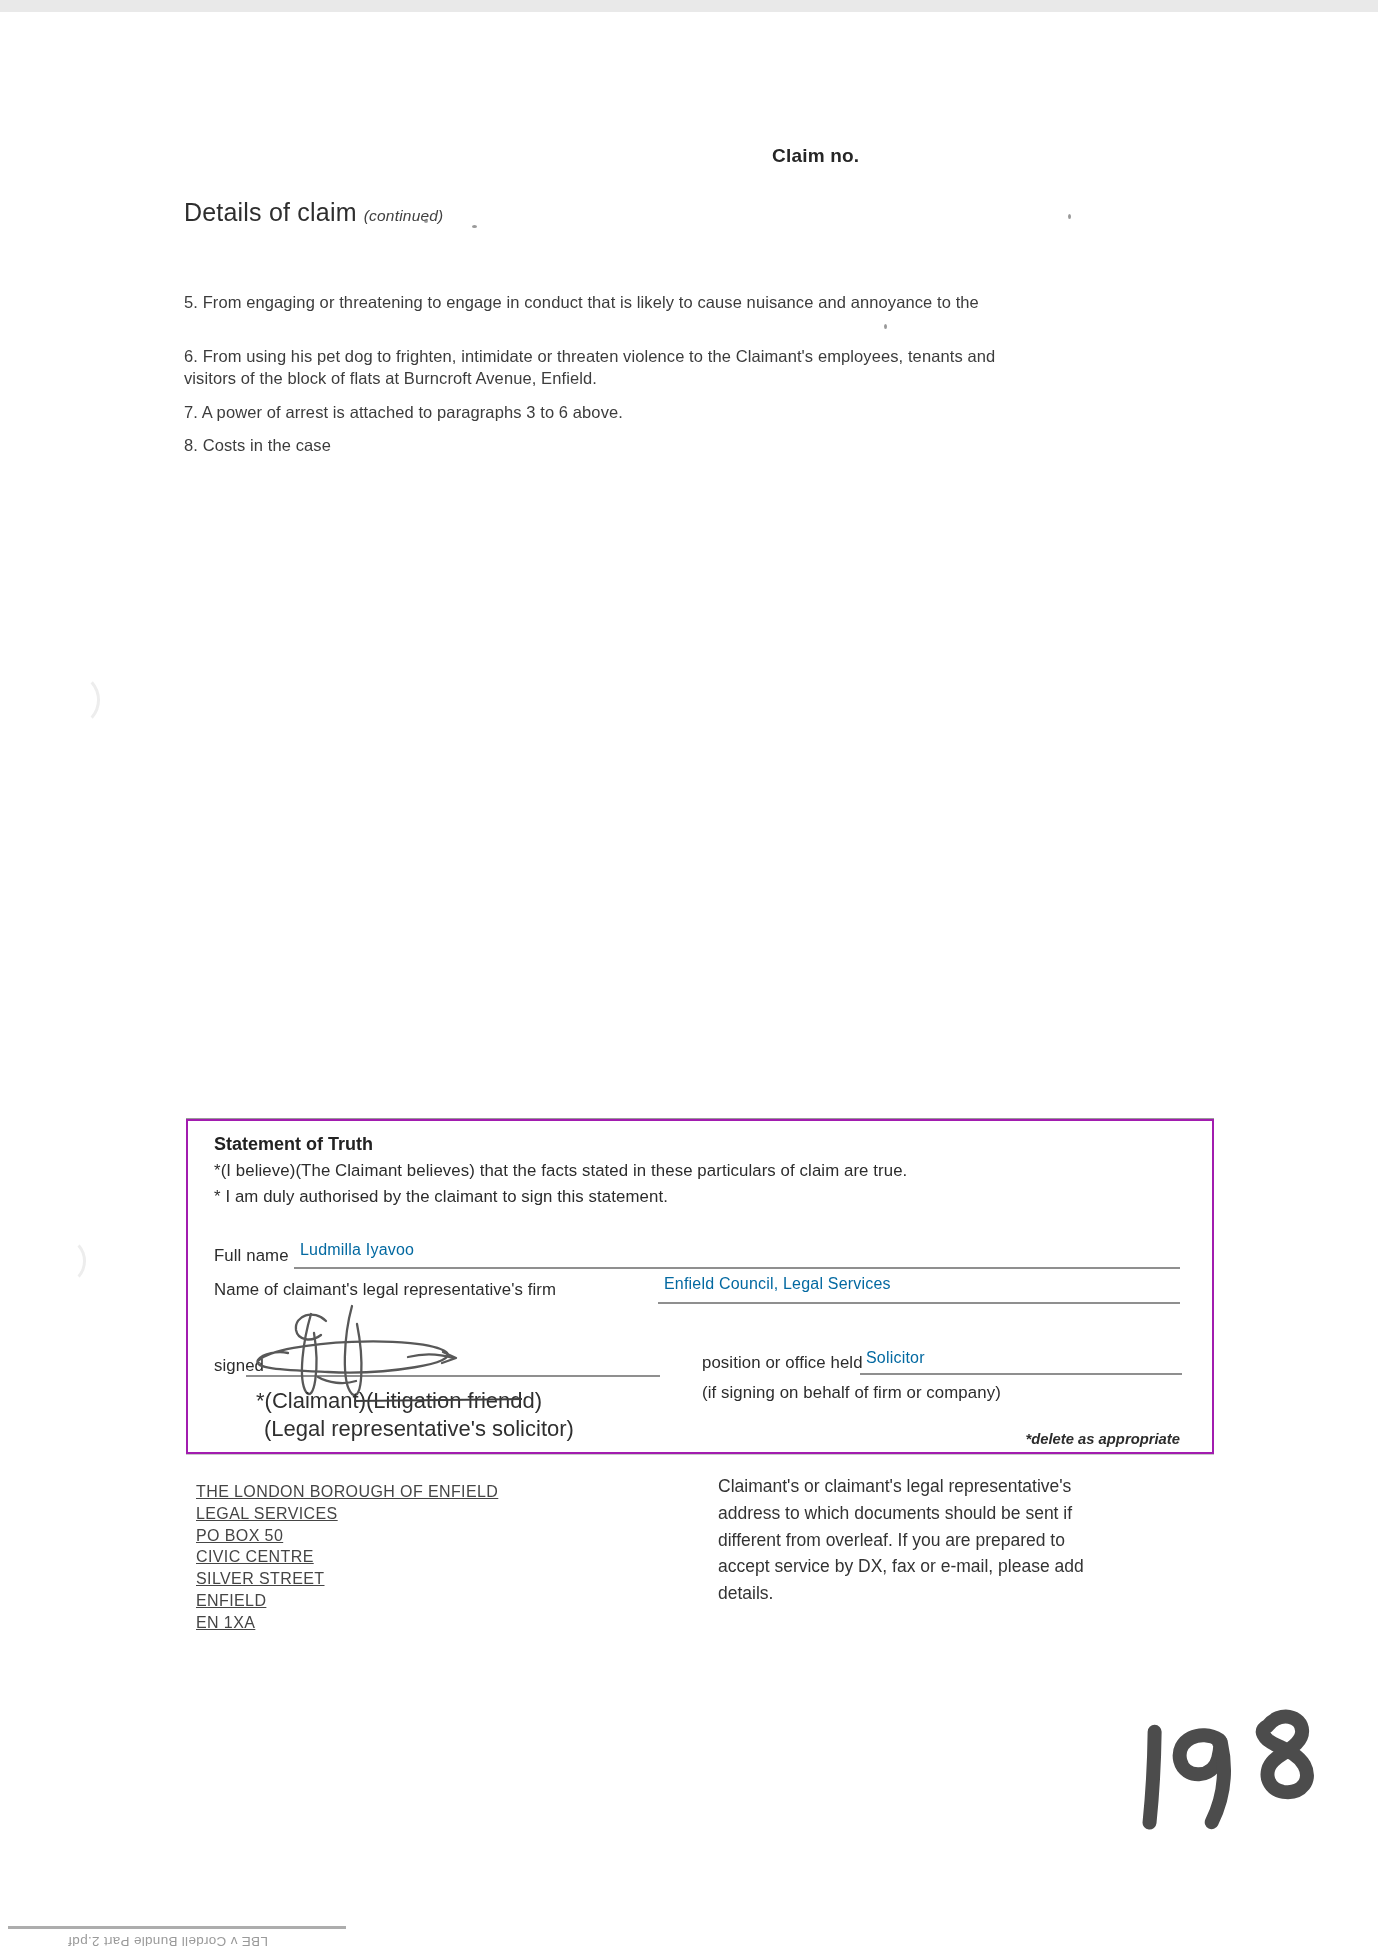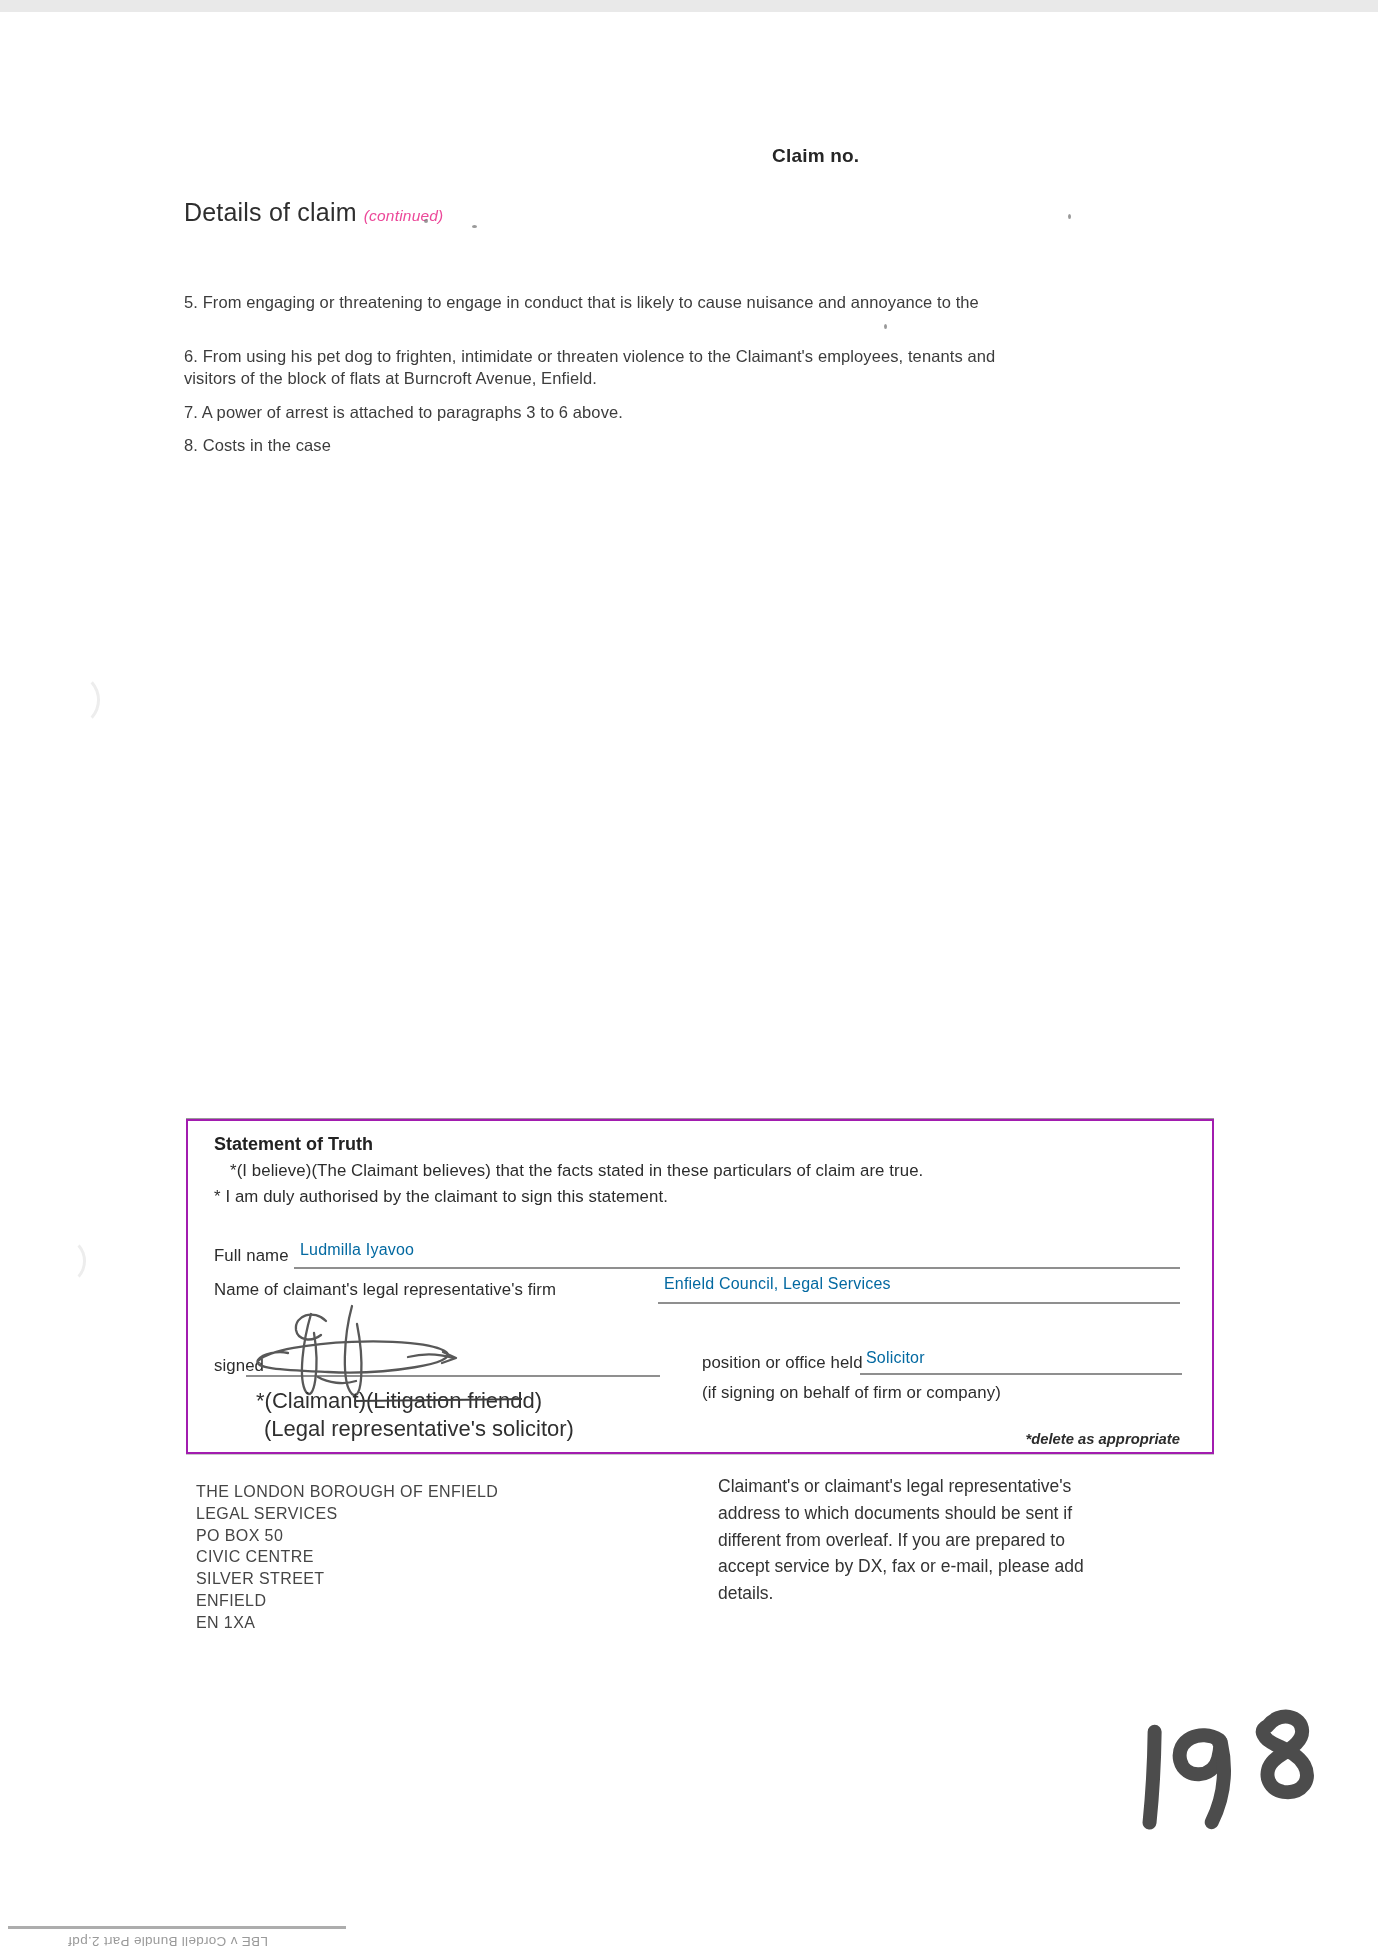--- a/index.html
+++ b/index.html
@@ -11,40 +11,40 @@
     font-family:"Liberation Sans", sans-serif;
     color:#3b3b3b;
     overflow:hidden;
   }
   .abs{position:absolute;}
   .nowrap{white-space:nowrap;}
 
   .claim-no{font-size:19px;font-weight:700;color:#262626;letter-spacing:.2px;}
 
   .details-heading{font-size:25px;font-weight:500;color:#2e2e2e;letter-spacing:.2px;}
-  .details-heading .cont{font-size:15.5px;font-style:italic;font-weight:400;color:#ec4899;margin-left:7px;}
+  .details-heading .cont{font-size:15.5px;font-style:italic;font-weight:400;color:#404040;margin-left:7px;}
 
   .para{font-size:16.5px;line-height:22px;color:#3c3c3c;letter-spacing:.1px;}
   .para div{white-space:nowrap;}
 
   .sot-box{
     border:2px solid #a21caf;
     box-shadow:0 -1px 0 #9a9a9a, 0 1px 0 #c9c9c9;
     background:#fff;
   }
   .sot-title{font-size:18px;font-weight:700;color:#222;}
   .sot-line{font-size:16.8px;color:#2c2c2c;letter-spacing:.1px;}
   .form-label{font-size:16.8px;color:#2c2c2c;letter-spacing:.1px;}
   .typed{font-size:16px;color:#0369a1;letter-spacing:.2px;}
   .fline{height:2px;background:#8f8f8f;}
   .small-note{font-size:22px;color:#2f2f2f;}
   .delete-note{font-size:14.8px;font-style:italic;font-weight:600;color:#2c2c2c;}
 
   .addr{font-size:16px;line-height:21.8px;color:#454545;letter-spacing:.4px;}
-  .addr div{white-space:nowrap;}
+  .addr div{white-space:nowrap;text-decoration:underline;}
   .service{font-size:17.5px;line-height:26.8px;color:#333;}
   .service div{white-space:nowrap;}
 
   .strike{position:absolute;height:2.4px;background:#3f3f3f;transform:rotate(-0.6deg);}
 
   .footer-line{height:2.5px;background:#adadad;}
   .footer-file{
     font-size:13.5px;color:#9a9a9a;letter-spacing:.3px;
     transform:rotate(180deg);white-space:nowrap;
   }
@@ -84,21 +84,21 @@
   <div class="abs para" style="left:184px;top:422px;">
     <div>8. Costs in the case</div>
   </div>
 
   <div class="artifact" style="left:52px;top:662px;width:42px;height:46px;"></div>
   <div class="artifact" style="left:44px;top:1226px;width:36px;height:40px;"></div>
 
   <div class="abs sot-box" style="left:186px;top:1107px;width:1024px;height:331px;">
 
     <div class="abs sot-title nowrap" style="left:26px;top:13px;">Statement of Truth</div>
-    <div class="abs sot-line nowrap" style="left:42px;top:40px;">*(I believe)(The Claimant believes) that the facts stated in these particulars of claim are true.</div>
+    <div class="abs sot-line nowrap" style="left:26px;top:40px;">*(I believe)(The Claimant believes) that the facts stated in these particulars of claim are true.</div>
     <div class="abs sot-line nowrap" style="left:26px;top:66px;">* I am duly authorised by the claimant to sign this statement.</div>
 
     <div class="abs form-label nowrap" style="left:26px;top:125px;">Full name</div>
     <div class="abs typed nowrap" style="left:70px;top:120px;left:112px;">Ludmilla Iyavoo</div>
     <div class="abs fline" style="left:106px;top:146px;width:886px;"></div>
 
     <div class="abs form-label nowrap" style="left:26px;top:159px;">Name of claimant's legal representative's firm</div>
     <div class="abs typed nowrap" style="left:476px;top:154px;">Enfield Council, Legal Services</div>
     <div class="abs fline" style="left:470px;top:181px;width:522px;"></div>
 

